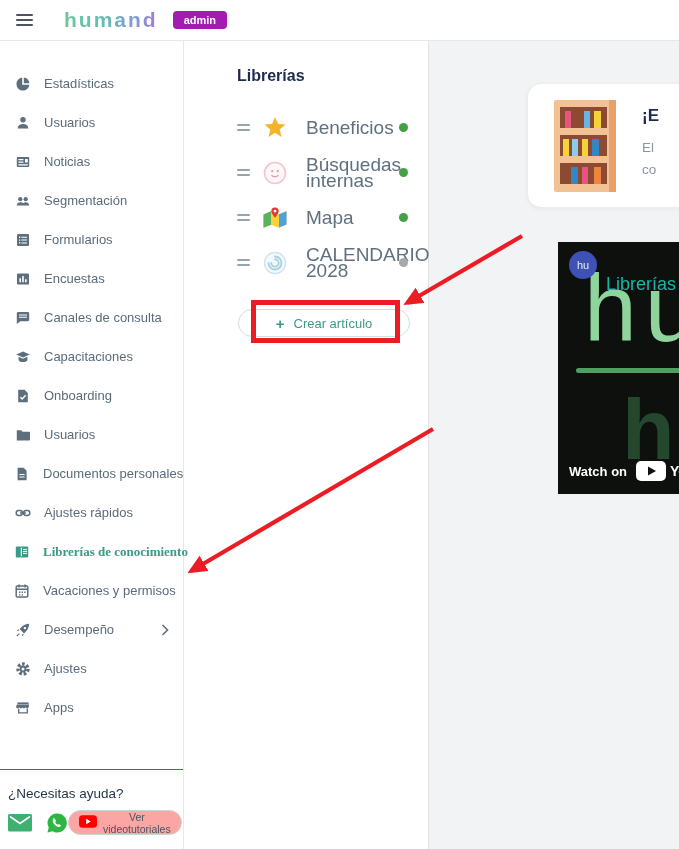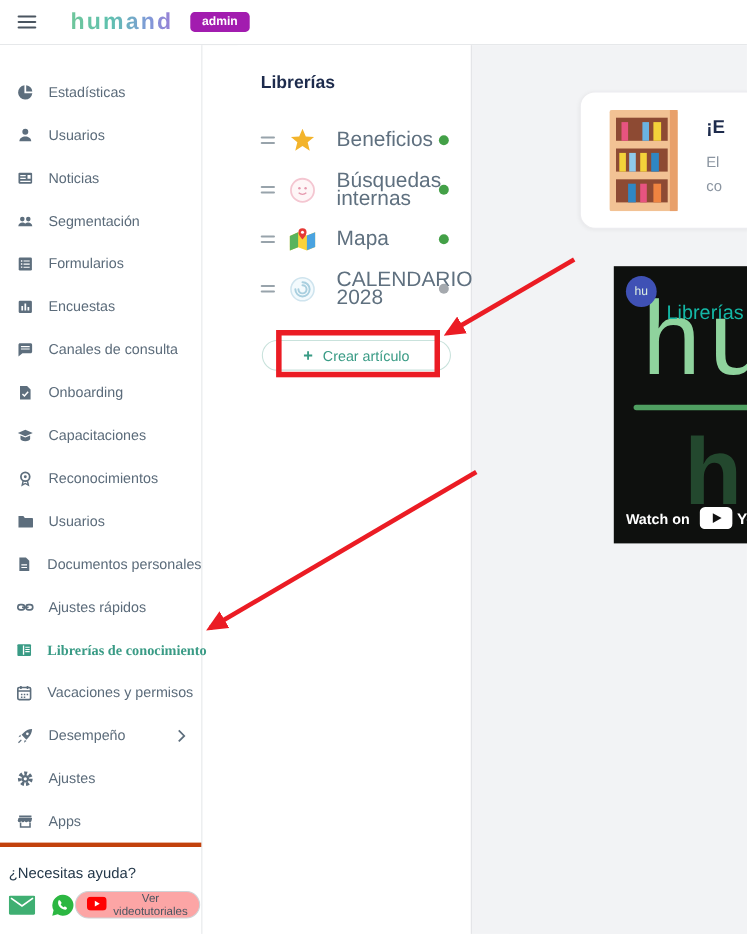--- a/index.html
+++ b/index.html
@@ -18,21 +18,21 @@
   
   .sidebar{position:absolute;left:0;top:41px;width:184px;height:808px;background:#fff;
            border-right:1px solid #e6e8ea;box-sizing:border-box;display:flex;flex-direction:column;padding-top:23px;}
   .nav-item{height:39px;display:flex;align-items:center;padding:0 14px;gap:13px;cursor:pointer;font-size:13px;}
   .nav-item .icon{width:17px;height:17px;color:#5d6e7d;display:flex;align-items:center;justify-content:center;}
   .nav-item .icon svg{width:16px;height:16px;}
   .nav-item .lbl{color:#5b6b7a;white-space:nowrap;}
   .nav-item[data-active="true"] .lbl{color:#399b85;font-weight:bold;font-family:Liberation Serif, serif;}
   .nav-item[data-active="true"] .icon{color:#399b85;}
   .nav-item .chev{margin-left:auto;color:#5d6e7d;display:flex;}
-  .help{margin-top:auto;border-top:4px solid #c2410c;padding:16px 8px 14px 8px;}
+  .help{margin-top:auto;border-top:1px solid #c2410c;padding:16px 8px 14px 8px;}
   .help-q{font-size:13.5px;color:#24384a;margin-bottom:9px;}
   .help-row{display:flex;align-items:center;}
   .help-row .mail{width:24px;height:18px;display:flex;cursor:pointer;}
   .help-row .wa{width:22px;height:22px;margin-left:14px;display:flex;cursor:pointer;}
   .video-pill{margin-left:auto;margin-right:12px;display:flex;align-items:center;gap:6px;
               background:#fca5a5;border:1px solid #cfd2d6;border-radius:13px;height:25px;padding:0 10px;cursor:pointer;}
   .video-pill .vp-lbl{font-size:10.5px;color:#4a5560;}
   
   .panel{position:absolute;left:216px;top:41px;width:213px;height:808px;background:#fff;
          border-right:1px solid #e0e2e5;box-sizing:border-box;padding:26px 0 0 21px;}
@@ -152,45 +152,35 @@
         <span class="icon">
             <svg viewBox="0 0 16 16">
               <path d="M1.8 3.4c0-.8.6-1.4 1.4-1.4h9.6c.8 0 1.4.6 1.4 1.4v6.4c0 .8-.6 1.4-1.4 1.4H5.4L1.8 14z" fill="currentColor"></path>
               <path d="M4 4.6h8v1H4zM4 6.8h8v1H4z" fill="#fff"></path>
             </svg>
           </span>
         <span class="lbl">Canales de consulta</span>
       </div>
       <div class="nav-item" data-active="false">
         <span class="icon">
-            <svg viewBox="0 0 16 16">
-              <path d="M3.2 1.8h6.4l3.2 3.2v9.2H3.2z" fill="currentColor"></path>
-              <path d="M5.4 9.2l1.8 1.8 3.4-3.8" stroke="#fff" stroke-width="1.4" fill="none"></path>
-            </svg>
-          </span>
-        <span class="lbl">Onboarding</span>
-      </div>
-      <div class="nav-item" data-active="false">
-        <span class="icon">
             <svg viewBox="0 0 16 16" fill="currentColor">
               <path d="M8 2.6 1.2 5.6 8 8.6l6.8-3z"></path>
               <path d="M3.6 7.8v3.2c0 1.1 2 2.1 4.4 2.1s4.4-1 4.4-2.1V7.8L8 9.8z"></path>
             </svg>
           </span>
         <span class="lbl">Capacitaciones</span>
       </div>
       <div class="nav-item" data-active="false">
         <span class="icon">
             <svg viewBox="0 0 16 16">
-              <circle cx="8" cy="6.4" r="4" fill="none" stroke="currentColor" stroke-width="1.6"></circle>
-              <circle cx="8" cy="6.4" r="1.3" fill="currentColor"></circle>
-              <path d="M6 10.4 5.2 14 8 12.5l2.8 1.5-.8-3.6" fill="none" stroke="currentColor" stroke-width="1.3"></path>
-            </svg>
-          </span>
-        <span class="lbl">Reconocimientos</span>
+              <path d="M3.2 1.8h6.4l3.2 3.2v9.2H3.2z" fill="currentColor"></path>
+              <path d="M5.4 9.2l1.8 1.8 3.4-3.8" stroke="#fff" stroke-width="1.4" fill="none"></path>
+            </svg>
+          </span>
+        <span class="lbl">Onboarding</span>
       </div>
       <div class="nav-item" data-active="false">
         <span class="icon">
             <svg viewBox="0 0 16 16">
               <path d="M1.8 3.2h4.4l1.4 1.6h6.6c.5 0 .8.3.8.8v7.2c0 .5-.3.8-.8.8H1.8z" fill="currentColor"></path>
             </svg>
           </span>
         <span class="lbl">Usuarios</span>
       </div>
       <div class="nav-item" data-active="false">

